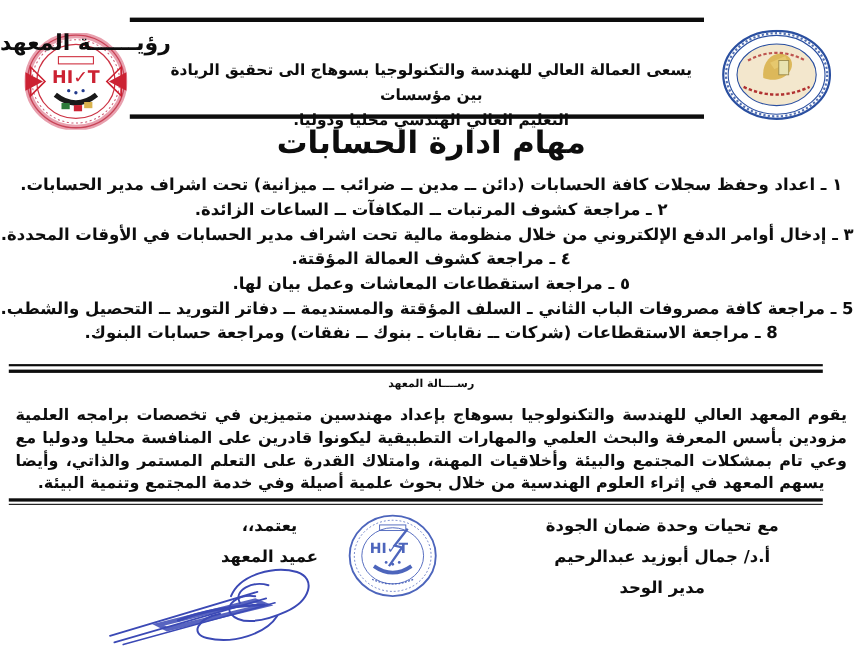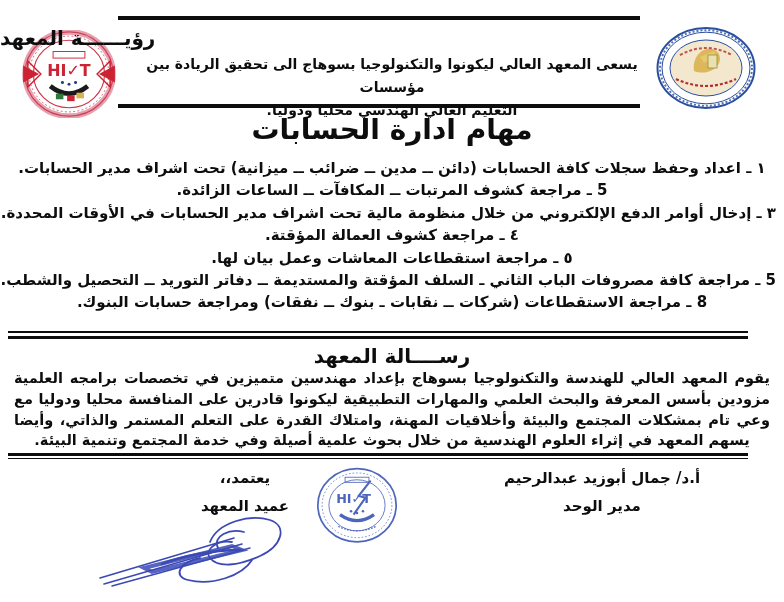--- a/index.html
+++ b/index.html
@@ -19,21 +19,21 @@
   .logo-left{top:30px;left:22px;width:94px;height:88px;}
   .logo-right{top:27px;left:656px;width:100px;height:82px;}
 
   .tasks-title{position:absolute;top:113px;left:0;right:0;text-align:center;
     font-size:28px;font-weight:bold;letter-spacing:-.5px;}
   .tasks-list{position:absolute;top:157px;right:8px;left:8px;
     font-size:15px;font-weight:bold;line-height:22.4px;text-align:right;}
   .task-item{white-space:nowrap;text-align:center;}
 
   .mission-title{position:absolute;top:344px;left:0;right:0;text-align:center;
-    font-size:20px;font-weight:bold;}
+    font-size:10px;font-weight:bold;}
   .mission-text{position:absolute;top:368px;left:14px;right:14px;
     font-size:14.5px;font-weight:bold;line-height:20.8px;
     text-align:justify;text-align-last:center;}
 
   .footer-right{position:absolute;top:464px;left:462px;width:280px;text-align:center;
     font-size:15px;font-weight:bold;line-height:28px;}
   .footer-left{position:absolute;top:464px;left:150px;width:190px;text-align:center;
     font-size:15px;font-weight:bold;line-height:28px;}
   .stamp{position:absolute;top:467px;left:314px;width:86px;height:80px;opacity:.9;}
   .signature{position:absolute;top:506px;left:92px;width:200px;height:88px;}
@@ -81,39 +81,40 @@
       <path d="M38 44 C36 30 46 20 56 22 C64 24 66 32 62 38 C58 44 48 48 38 44 Z" fill="#d9b34e" opacity=".9"></path>
       <path d="M44 30 L58 24 L60 30 L48 36 Z" fill="#e6c86e"></path>
       <rect x="52" y="28" width="9" height="13" fill="#e8e2b0" stroke="#9a8a4a" stroke-width=".8"></rect>
       <path d="M20 52 Q50 66 80 52" fill="none" stroke="#b03030" stroke-width="2.2" stroke-dasharray="3 2"></path>
       <path d="M24 28 Q50 14 76 28" fill="none" stroke="#b03030" stroke-width="2" stroke-dasharray="3 2" opacity=".8"></path>
     </svg>
   </div>
 
   <div class="vision-title">رؤيــــــة المعهد</div>
   <div class="vision-text">
-    <div>يسعى المعهد العالي ليكونوا والتكنولوجيا بسوهاج الى تحقيق الريادة بين مؤسسات</div>
+    <div>يسعى العمالة العالي للهندسة والتكنولوجيا بسوهاج الى تحقيق الريادة بين مؤسسات</div>
     <div>التعليم العالي الهندسي محليا ودوليا.</div>
   </div>
 
   <div class="tasks-title">مهام ادارة الحسابات</div>
   <div class="tasks-list">
     <div class="task-item">١ ـ اعداد وحفظ سجلات كافة الحسابات (دائن ــ مدين ــ ضرائب ــ ميزانية) تحت اشراف مدير الحسابات.</div>
-    <div class="task-item">5 ـ مراجعة كشوف المرتبات ــ المكافآت ــ الساعات الزائدة.</div>
+    <div class="task-item">٢ ـ مراجعة كشوف المرتبات ــ المكافآت ــ الساعات الزائدة.</div>
     <div class="task-item">٣ ـ إدخال أوامر الدفع الإلكتروني من خلال منظومة مالية تحت اشراف مدير الحسابات في الأوقات المحددة.</div>
     <div class="task-item">٤ ـ مراجعة كشوف العمالة المؤقتة.</div>
     <div class="task-item">٥ ـ مراجعة استقطاعات المعاشات وعمل بيان لها.</div>
     <div class="task-item">5 ـ مراجعة كافة مصروفات الباب الثاني ـ السلف المؤقتة والمستديمة ــ دفاتر التوريد ــ التحصيل والشطب.</div>
     <div class="task-item">8 ـ مراجعة الاستقطاعات (شركات ــ نقابات ـ بنوك ــ نفقات) ومراجعة حسابات البنوك.</div>
   </div>
 
   <div class="mission-title">رســــالة المعهد</div>
   <div class="mission-text">يقوم المعهد العالي للهندسة والتكنولوجيا بسوهاج بإعداد مهندسين متميزين في تخصصات برامجه العلمية مزودين بأسس المعرفة والبحث العلمي والمهارات التطبيقية ليكونوا قادرين على المنافسة محليا ودوليا مع وعي تام بمشكلات المجتمع والبيئة وأخلاقيات المهنة، وامتلاك القدرة على التعلم المستمر والذاتي، وأيضا يسهم المعهد في إثراء العلوم الهندسية من خلال بحوث علمية أصيلة وفي خدمة المجتمع وتنمية البيئة.</div>
 
   <div class="footer-right">
+    <div>مع تحيات وحدة ضمان الجودة</div>
     <div>أ.د/ جمال أبوزيد عبدالرحيم</div>
     <div>مدير الوحد</div>
   </div>
 
   <div class="footer-left">
     <div>يعتمد،،</div>
     <div>عميد المعهد</div>
   </div>
 
   <div class="stamp">

